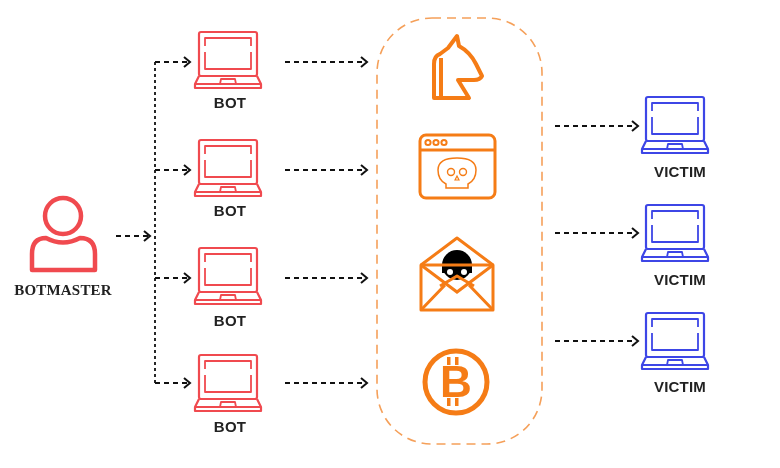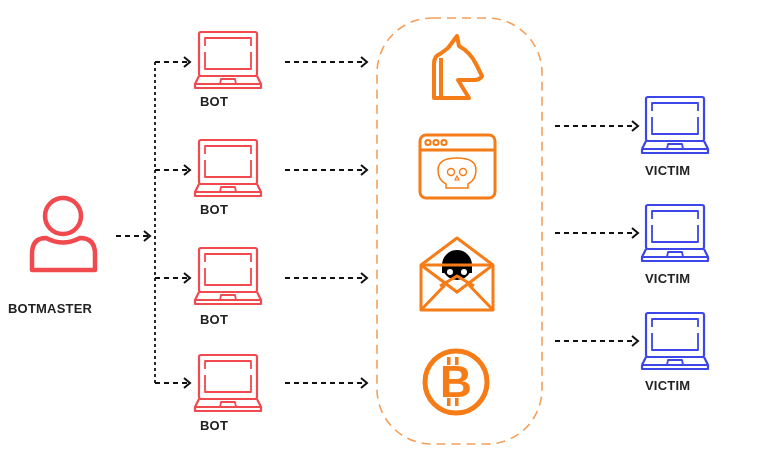--- a/index.html
+++ b/index.html
@@ -1,20 +1,20 @@
 <!DOCTYPE html>
 <html><head>
 <meta charset="utf-8">
 <style>
   html, body { margin: 0; padding: 0; background: #ffffff; }
   body { width: 780px; height: 468px; position: relative; overflow: hidden;
          font-family: "Liberation Sans", "DejaVu Sans", sans-serif; }
   #canvas { position: absolute; left: 0; top: 0; }
-  .lbl { position: absolute; font-weight: bold; font-size: 13px; color: #222;
-         text-align: left; letter-spacing: 0.2px; }
+  .lbl { position: absolute; font-weight: bold; font-size: 15px; color: #222;
+         text-align: center; letter-spacing: 0.2px; }
 </style>
 </head>
 <body>
 
 <svg id="canvas" width="780" height="468" viewBox="0 0 780 468" xmlns="http://www.w3.org/2000/svg">
 
   <rect x="377" y="18" width="165" height="426" rx="55" ry="55" fill="none" stroke="#f5a05a" stroke-width="1.6" stroke-dasharray="9 6"></rect>
 
   <g fill="none" stroke="#f04a4f" stroke-width="4.5" stroke-linejoin="round">
     <circle cx="63" cy="216" r="18"></circle>
@@ -143,20 +143,20 @@
         <rect x="646" y="313" width="58" height="44" rx="2"></rect>
         <path d="M652 327 L652 319 L698 319 L698 327" stroke-width="1.8"></path>
         <path d="M652 333 L652 350 L698 350 L698 333" stroke-width="1.8"></path>
         <path d="M646 357 L642 365 L642 369 L708 369 L708 365 L704 357"></path>
         <line x1="642" y1="365" x2="708" y2="365" stroke-width="1.8"></line>
         <path d="M667 365 L668 360 L682 360 L683 365" stroke-width="1.8"></path>
       </g>
     </g>
 </svg>
 
-<div class="lbl" style="left:8px; top:301px; width:110px;">BOTMASTER</div>
+<div class="lbl" style="left:8px; top:282px; width:110px;font-family:Liberation Serif, serif;">BOTMASTER</div>
 <div class="lbl" style="left:200px; top:94px; width:60px;">BOT</div>
 <div class="lbl" style="left:200px; top:202px; width:60px;">BOT</div>
 <div class="lbl" style="left:200px; top:312px; width:60px;">BOT</div>
 <div class="lbl" style="left:200px; top:418px; width:60px;">BOT</div>
 <div class="lbl" style="left:645px; top:163px; width:70px;">VICTIM</div>
 <div class="lbl" style="left:645px; top:271px; width:70px;">VICTIM</div>
 <div class="lbl" style="left:645px; top:378px; width:70px;">VICTIM</div>
 
 </body></html>

